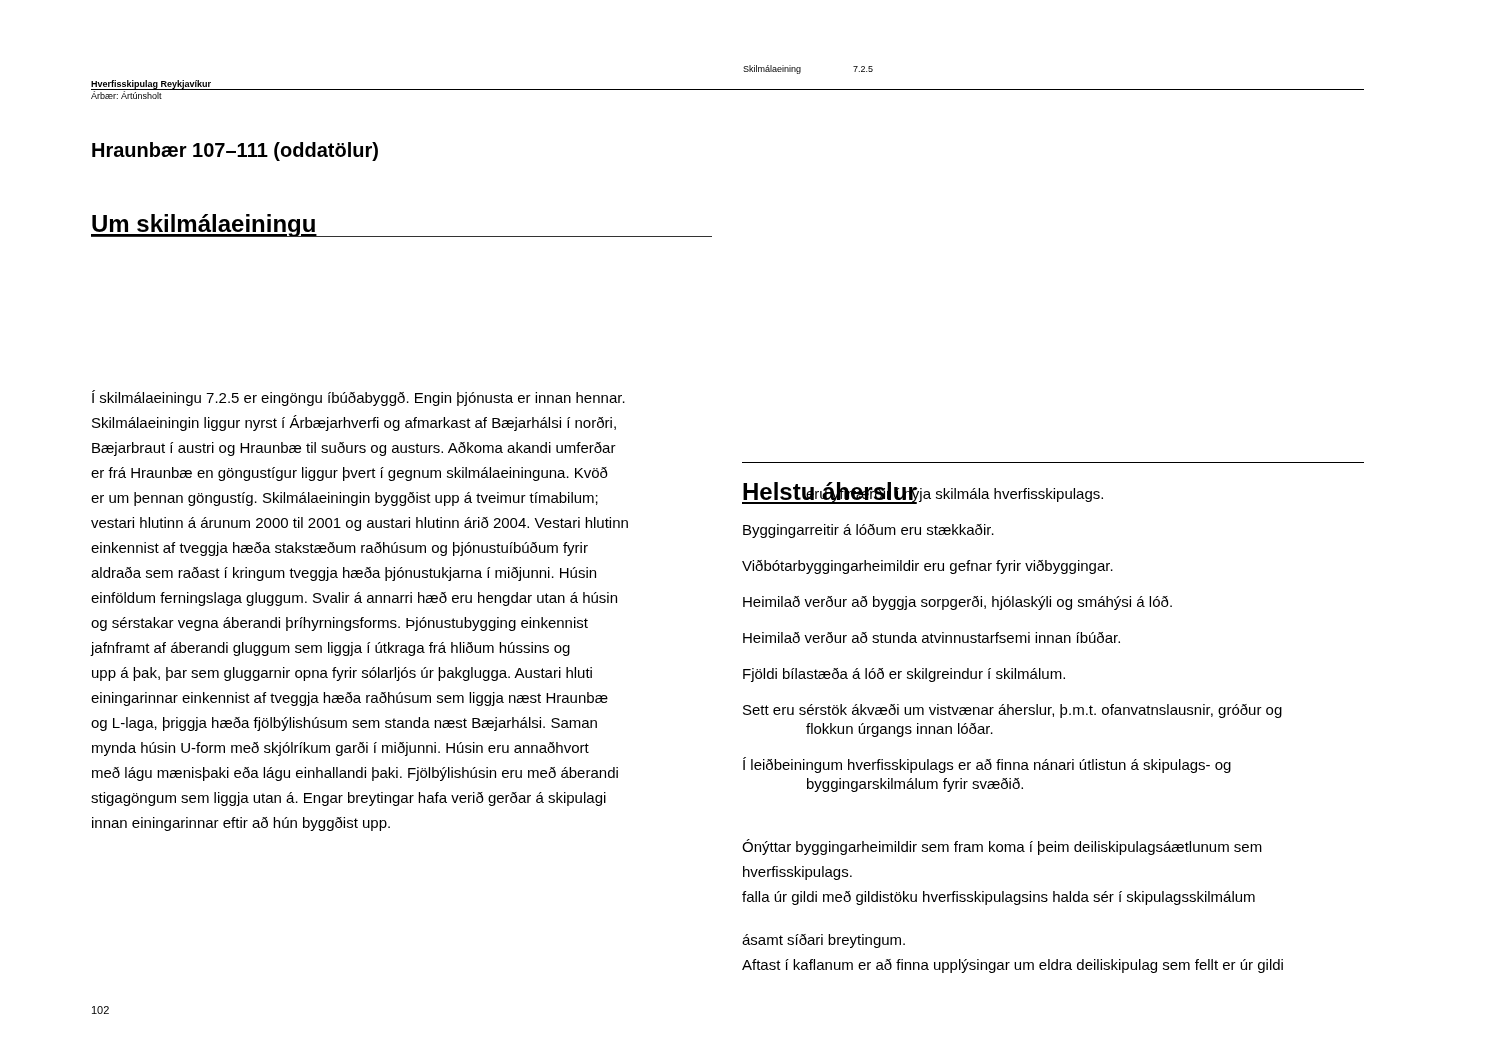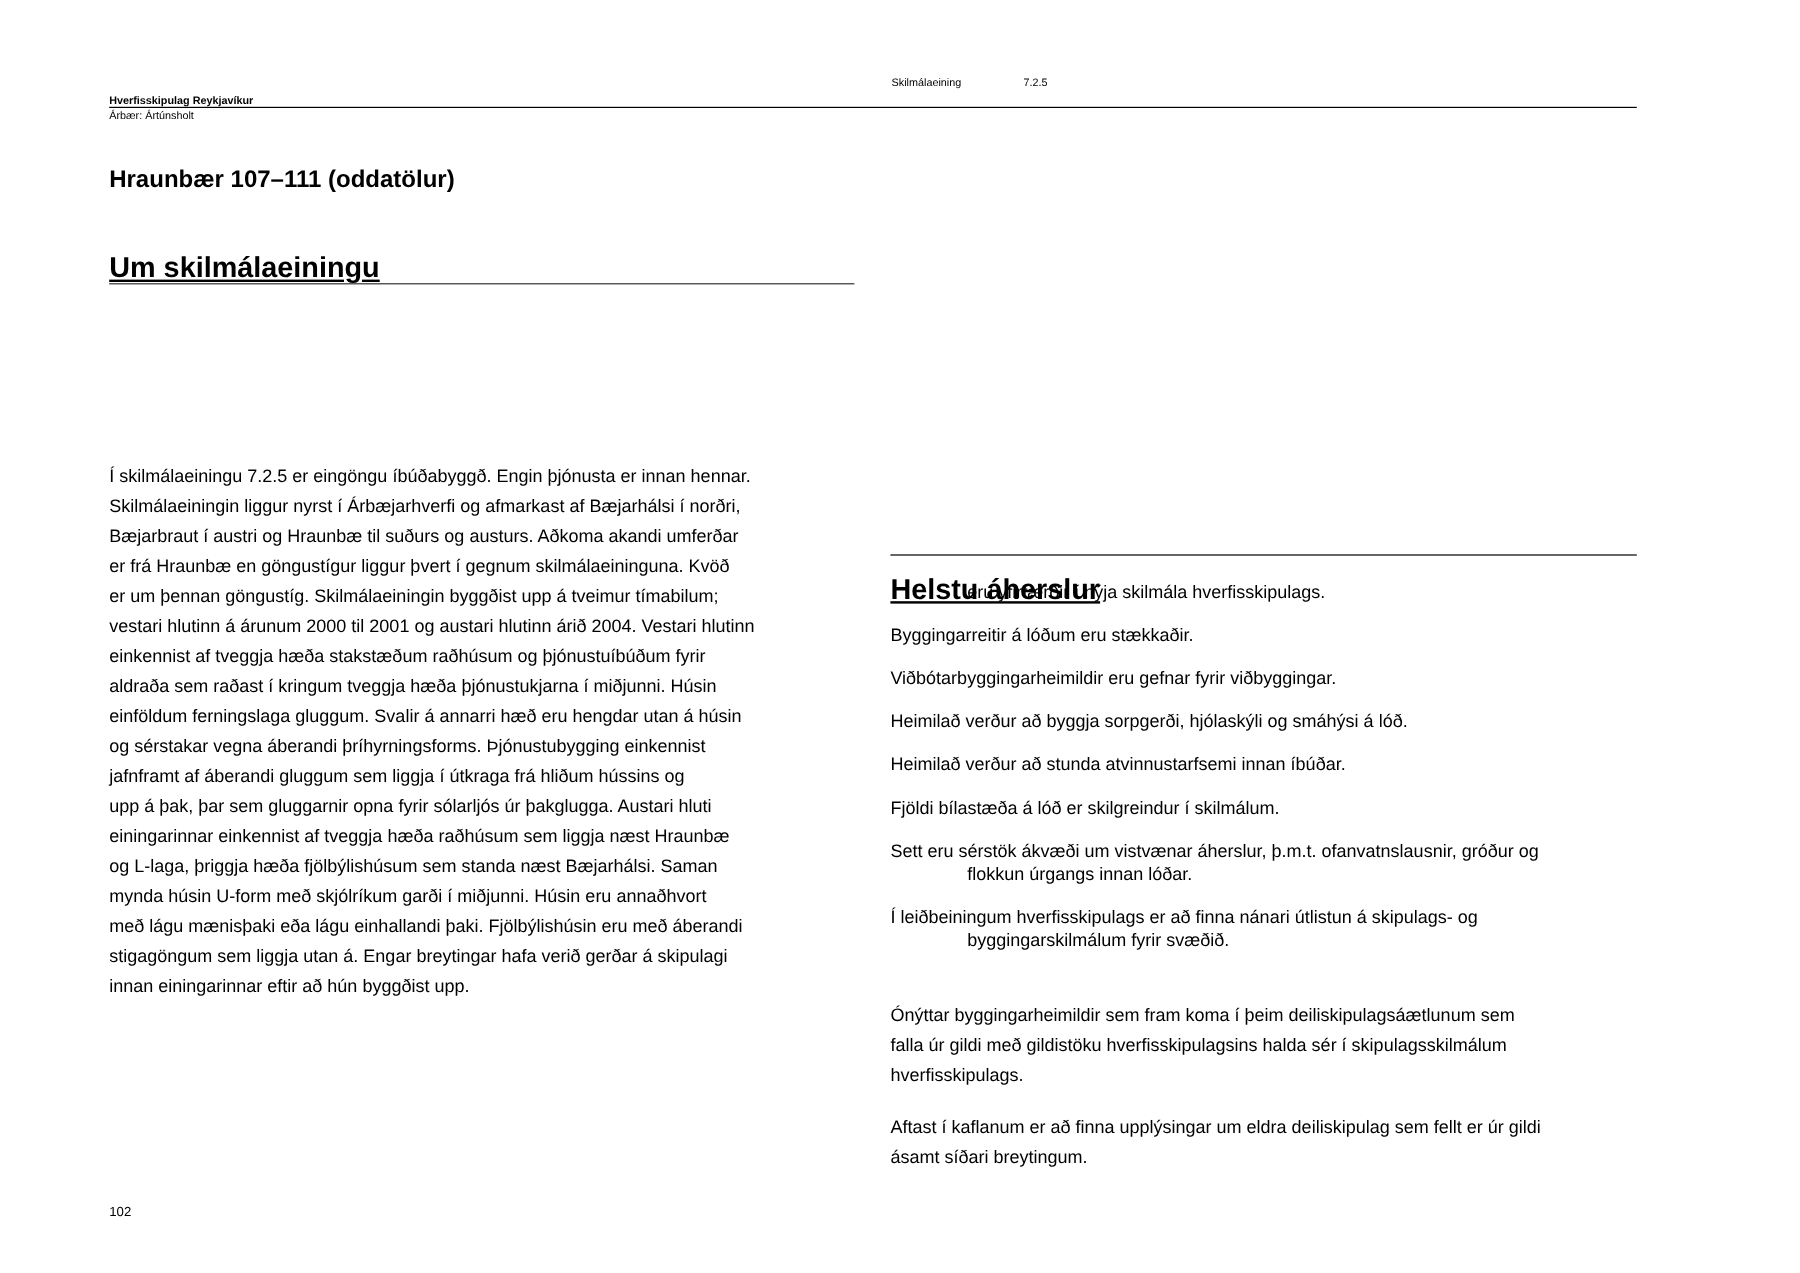--- a/index.html
+++ b/index.html
@@ -186,22 +186,22 @@
     <span class="l2">flokkun úrgangs innan lóðar.</span>
   </li>
   <li>
     <span class="l1">Í leiðbeiningum hverfisskipulags er að finna nánari útlistun á skipulags- og</span>
     <span class="l2">byggingarskilmálum fyrir svæðið.</span>
   </li>
 </ul>
 
 <p class="closing-para para-1">
   <span class="line">Ónýttar byggingarheimildir sem fram koma í þeim deiliskipulagsáætlunum sem</span>
+  <span class="line">hverfisskipulags.</span>
   <span class="line">falla úr gildi með gildistöku hverfisskipulagsins halda sér í skipulagsskilmálum</span>
-  <span class="line">hverfisskipulags.</span>
 </p>
 
 <p class="closing-para para-2">
+  <span class="line">ásamt síðari breytingum.</span>
   <span class="line">Aftast í kaflanum er að finna upplýsingar um eldra deiliskipulag sem fellt er úr gildi</span>
-  <span class="line">ásamt síðari breytingum.</span>
 </p>
 
 <div class="page-number">102</div>
 
 </body></html>

